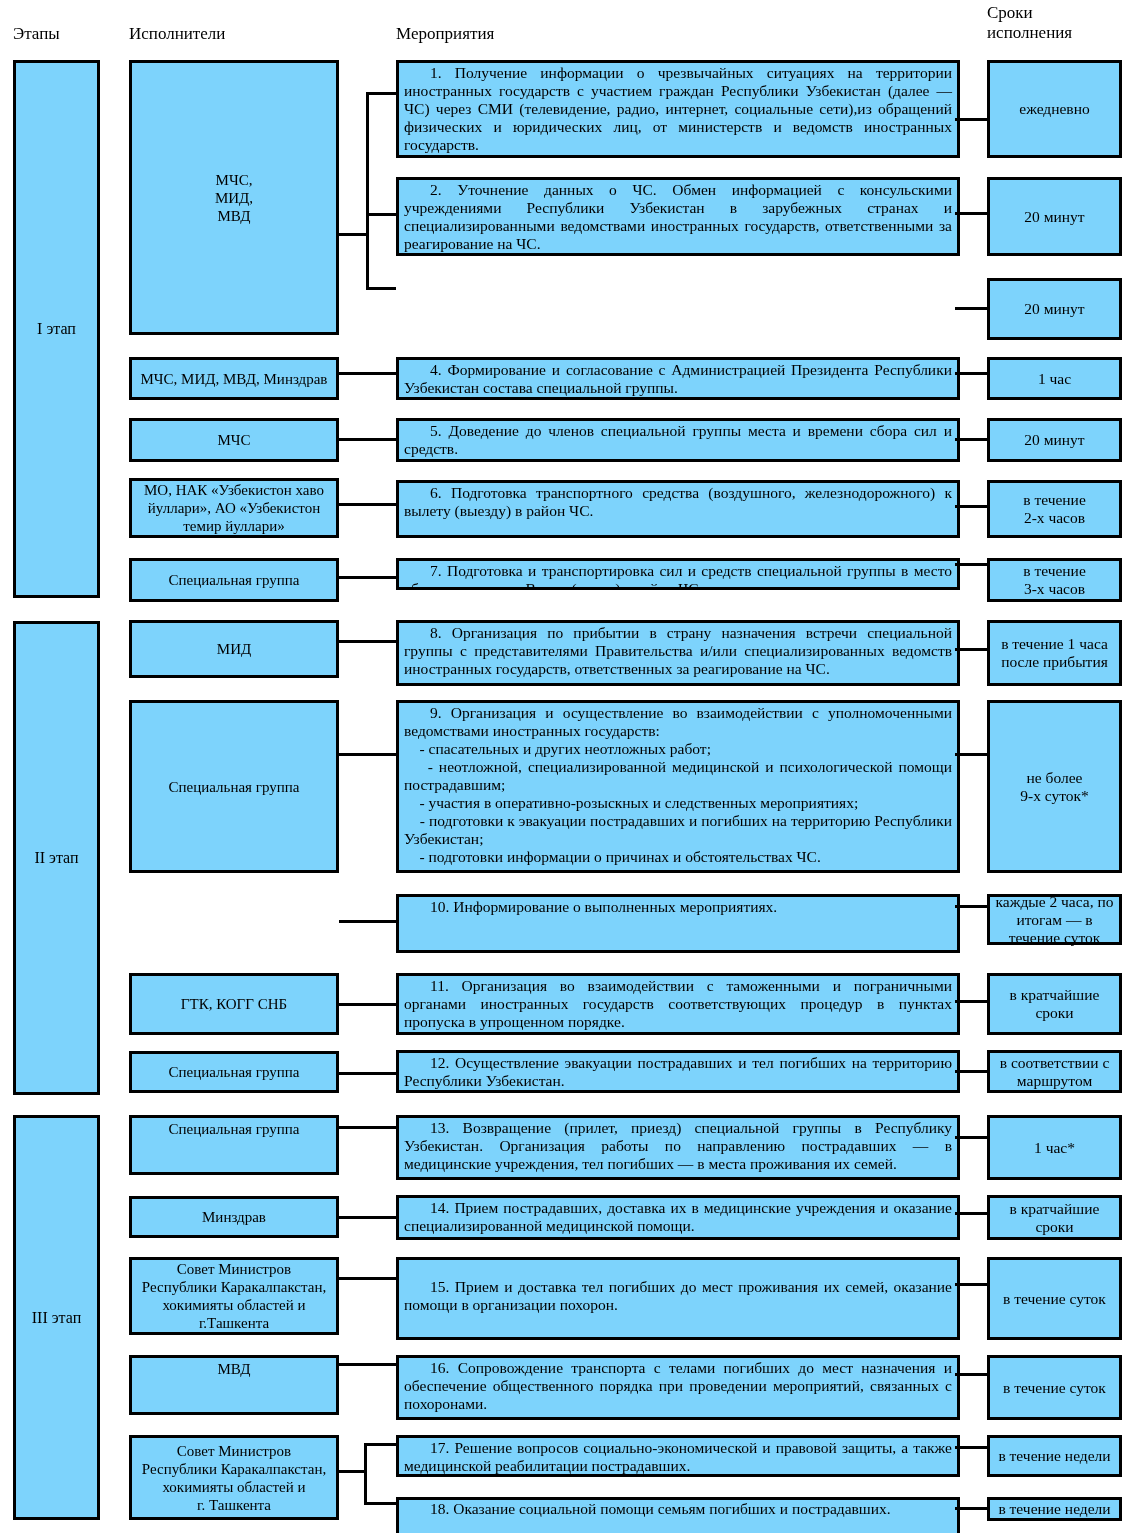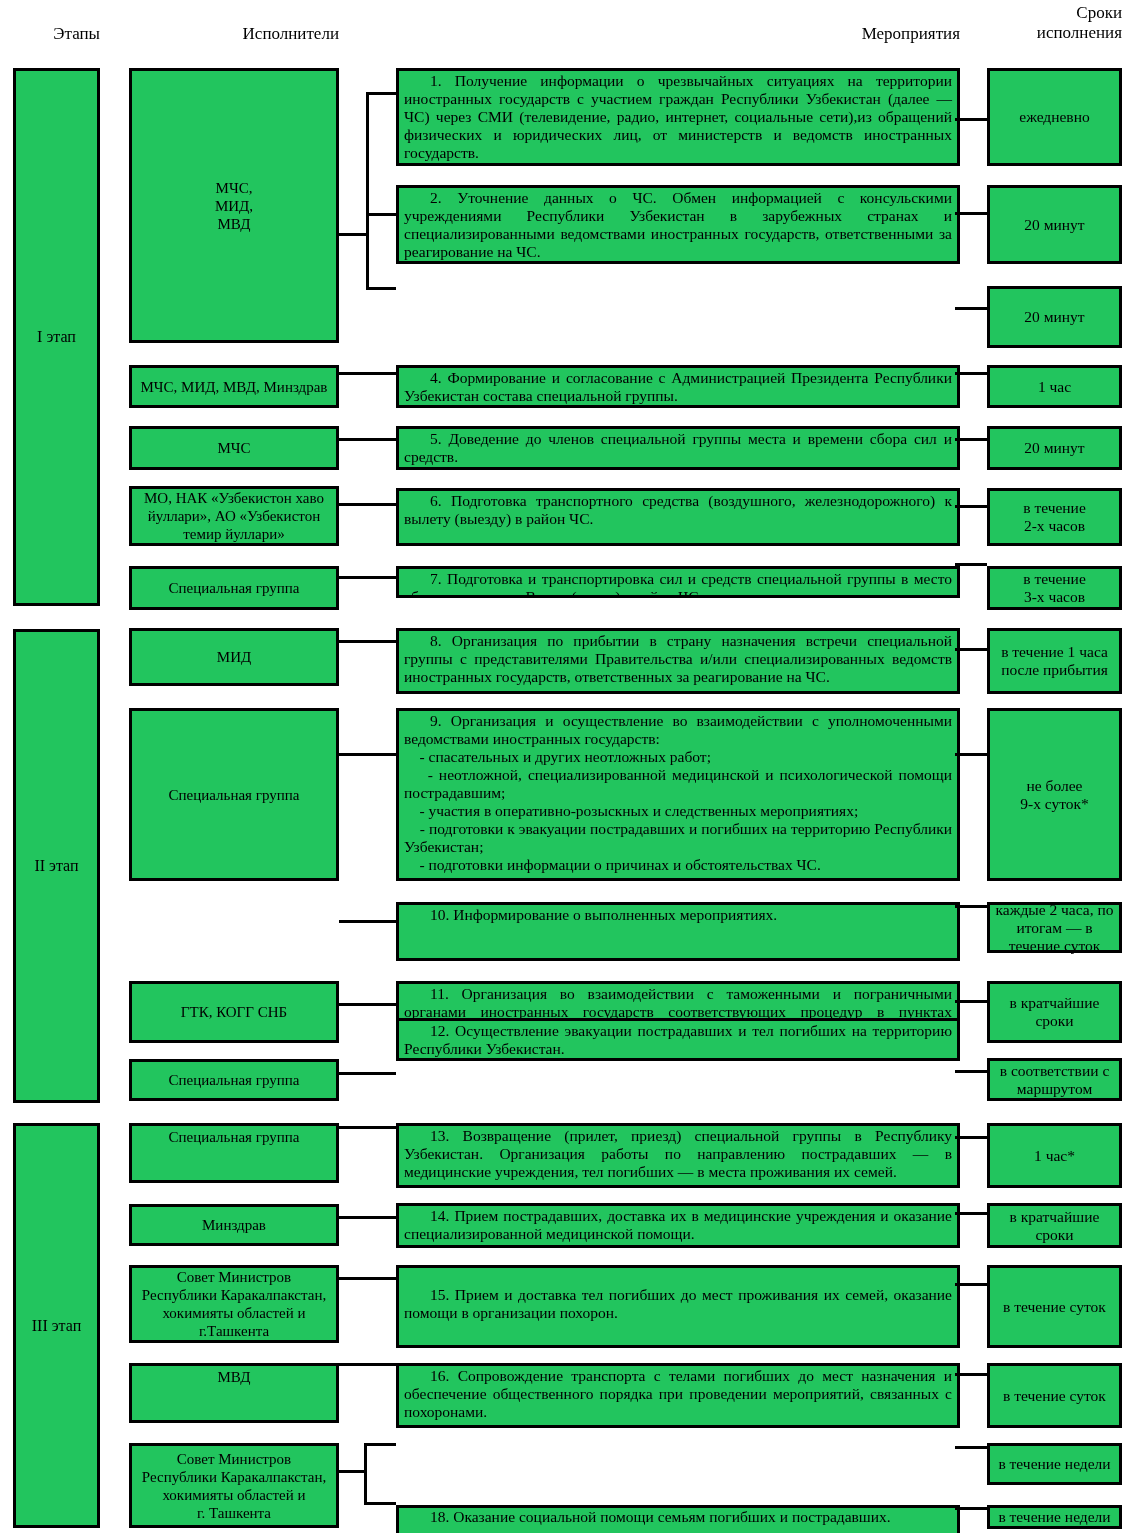--- a/index.html
+++ b/index.html
@@ -1,19 +1,19 @@
 <!DOCTYPE html>
 <html><head>
 <meta charset="utf-8">
 <style>
   html,body{margin:0;padding:0;background:#fff;}
   #canvas{position:relative;width:1132px;height:1533px;background:#fff;
           font-family:"Liberation Serif",serif;color:#000;}
-  .hdr{position:absolute;text-align:right;font-size:17px;line-height:20px;}
-  .box{position:absolute;border:3px solid #000;background:#22c55e;box-sizing:border-box;margin-top:8px;}
+  .hdr{position:absolute;text-align:left;font-size:17px;line-height:20px;}
+  .box{position:absolute;border:3px solid #000;background:#7dd3fc;box-sizing:border-box;}
   .stage{left:13px;width:87px;display:flex;align-items:center;justify-content:center;
          font-size:16px;}
   .exec{left:129px;width:210px;display:flex;align-items:center;justify-content:center;
         text-align:center;white-space:pre-line;font-size:15px;line-height:18px;padding:2px;}
   .exec.top{align-items:flex-start;}
   .act{left:396px;width:564px;font-size:15.5px;line-height:18px;text-align:justify;
        white-space:pre-line;text-indent:26px;padding:1px 5px;overflow:hidden;}
   .dl{left:987px;width:135px;display:flex;align-items:center;justify-content:center;
       text-align:center;white-space:pre-line;font-size:15.5px;line-height:18px;padding:1px;}
   .hline{position:absolute;height:3px;background:#000;}
@@ -66,25 +66,26 @@
   <div class="box act" style="top:558px;height:32px">7. Подготовка и транспортировка сил и средств специальной группы в место сбора и отправки. Вылет (выезд) в район ЧС.</div>
   <div class="box act" style="top:620px;height:66px">8. Организация по прибытии в страну назначения встречи специальной группы с представителями Правительства и/или специализированных ведомств иностранных государств, ответственных за реагирование на ЧС.</div>
   <div class="box act" style="top:700px;height:173px">9. Организация и осуществление во взаимодействии с уполномоченными ведомствами иностранных государств:
 &nbsp;&nbsp;&nbsp;&nbsp;- спасательных и других неотложных работ;
 &nbsp;&nbsp;&nbsp;&nbsp;- неотложной, специализированной медицинской и психологической помощи пострадавшим;
 &nbsp;&nbsp;&nbsp;&nbsp;- участия в оперативно-розыскных и следственных мероприятиях;
 &nbsp;&nbsp;&nbsp;&nbsp;- подготовки к эвакуации пострадавших и погибших на территорию Республики Узбекистан;
 &nbsp;&nbsp;&nbsp;&nbsp;- подготовки информации о причинах и обстоятельствах ЧС.</div>
   <div class="box act" style="top:894px;height:59px">10. Информирование о выполненных мероприятиях.</div>
   <div class="box act" style="top:973px;height:62px">11. Организация во взаимодействии с таможенными и пограничными органами иностранных государств соответствующих процедур в пунктах пропуска в упрощенном порядке.</div>
-  <div class="box act" style="top:1010px;height:43px">12. Осуществление эвакуации пострадавших и тел погибших на территорию Республики Узбекистан.</div>
+  <div class="box act" style="top:1050px;height:43px">12. Осуществление эвакуации пострадавших и тел погибших на территорию Республики Узбекистан.</div>
   <div class="box act" style="top:1115px;height:65px">13. Возвращение (прилет, приезд) специальной группы в Республику Узбекистан. Организация работы по направлению пострадавших — в медицинские учреждения, тел погибших — в места проживания их семей.</div>
   <div class="box act" style="top:1195px;height:45px">14. Прием пострадавших, доставка их в медицинские учреждения и оказание специализированной медицинской помощи.</div>
   <div class="box act" style="top:1257px;height:83px;padding-top:18px">15. Прием и доставка тел погибших до мест проживания их семей, оказание помощи в организации похорон.</div>
   <div class="box act" style="top:1355px;height:65px">16. Сопровождение транспорта с телами погибших до мест назначения и обеспечение общественного порядка при проведении мероприятий, связанных с похоронами.</div>
+  <div class="box act" style="top:1435px;height:42px">17. Решение вопросов социально-экономической и правовой защиты, а также медицинской реабилитации пострадавших.</div>
   <div class="box act" style="top:1497px;height:40px;line-height:16px">18. Оказание социальной помощи семьям погибших и пострадавших.</div>
 
   <div class="box dl" style="top:60px;height:98px">ежедневно</div>
   <div class="box dl" style="top:177px;height:79px">20 минут</div>
   <div class="box dl" style="top:278px;height:62px">20 минут</div>
   <div class="box dl" style="top:357px;height:43px">1 час</div>
   <div class="box dl" style="top:418px;height:44px">20 минут</div>
   <div class="box dl" style="top:480px;height:58px">в течение
 2-х часов</div>
   <div class="box dl" style="top:558px;height:44px">в течение

